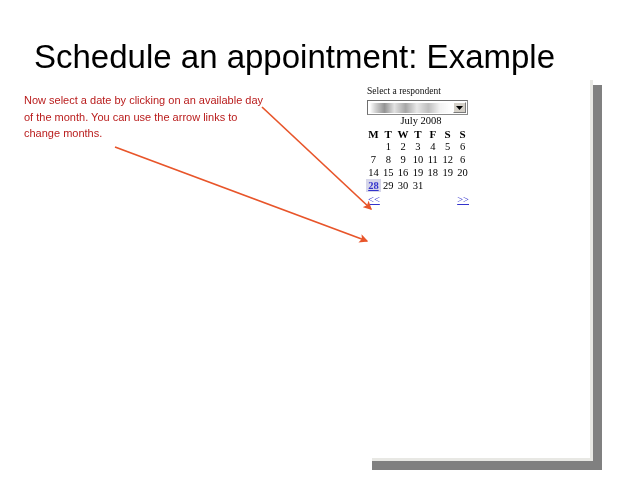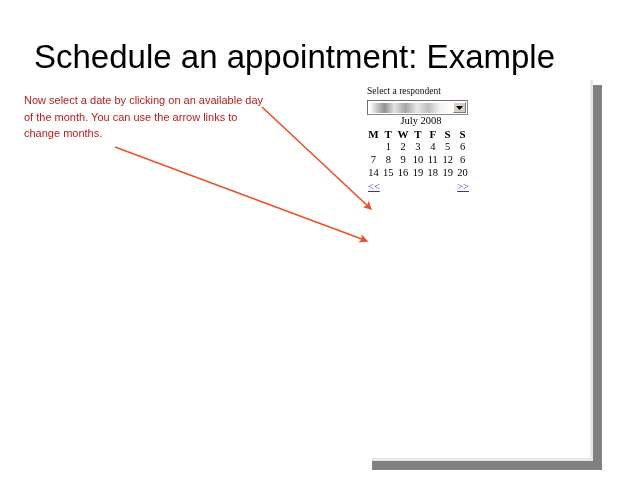--- a/index.html
+++ b/index.html
@@ -278,20 +278,31 @@
       </tr>
       <tr>
         <td>14</td>
         <td>15</td>
         <td>16</td>
         <td>19</td>
         <td>18</td>
         <td>19</td>
         <td>20</td>
       </tr>
+      <tr>
+        <td class="day-selected">
+          <a href="#">28</a>
+        </td>
+        <td>29</td>
+        <td>30</td>
+        <td>31</td>
+        <td></td>
+        <td></td>
+        <td></td>
+      </tr>
     </tbody>
   </table>
 
   <div id="calendar-nav">
     <span id="calendar-prev">&lt;&lt;</span>
     <span id="calendar-next">&gt;&gt;</span>
   </div>
 </div>
 
 <svg id="arrow-layer" viewBox="0 0 640 480" xmlns="http://www.w3.org/2000/svg">

